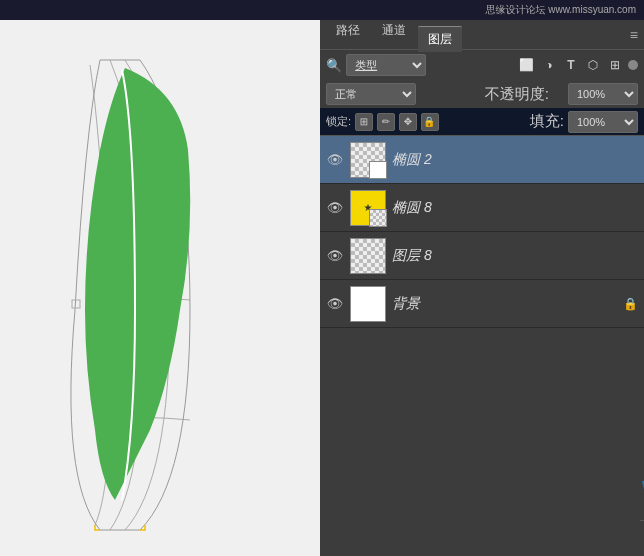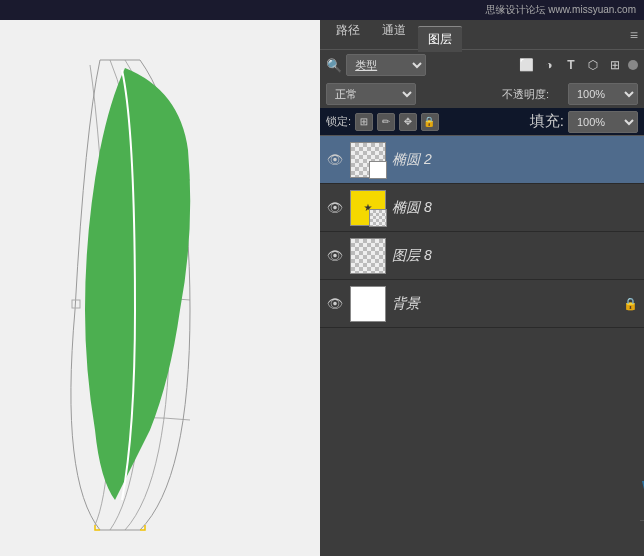--- a/index.html
+++ b/index.html
@@ -143,21 +143,21 @@
       border: 1px solid #666;
       color: #ddd;
       font-size: 11px;
       padding: 1px 4px;
       width: 90px;
       height: 22px;
       border-radius: 2px;
     }
     .opacity-label {
       color: #ccc;
-      font-size: 11px;
+      font-size: 15px;
       margin-left: auto;
     }
     .opacity-select {
       background: #5a5a5a;
       border: 1px solid #666;
       color: #ddd;
       font-size: 11px;
       padding: 1px 4px;
       width: 70px;
       height: 22px;

